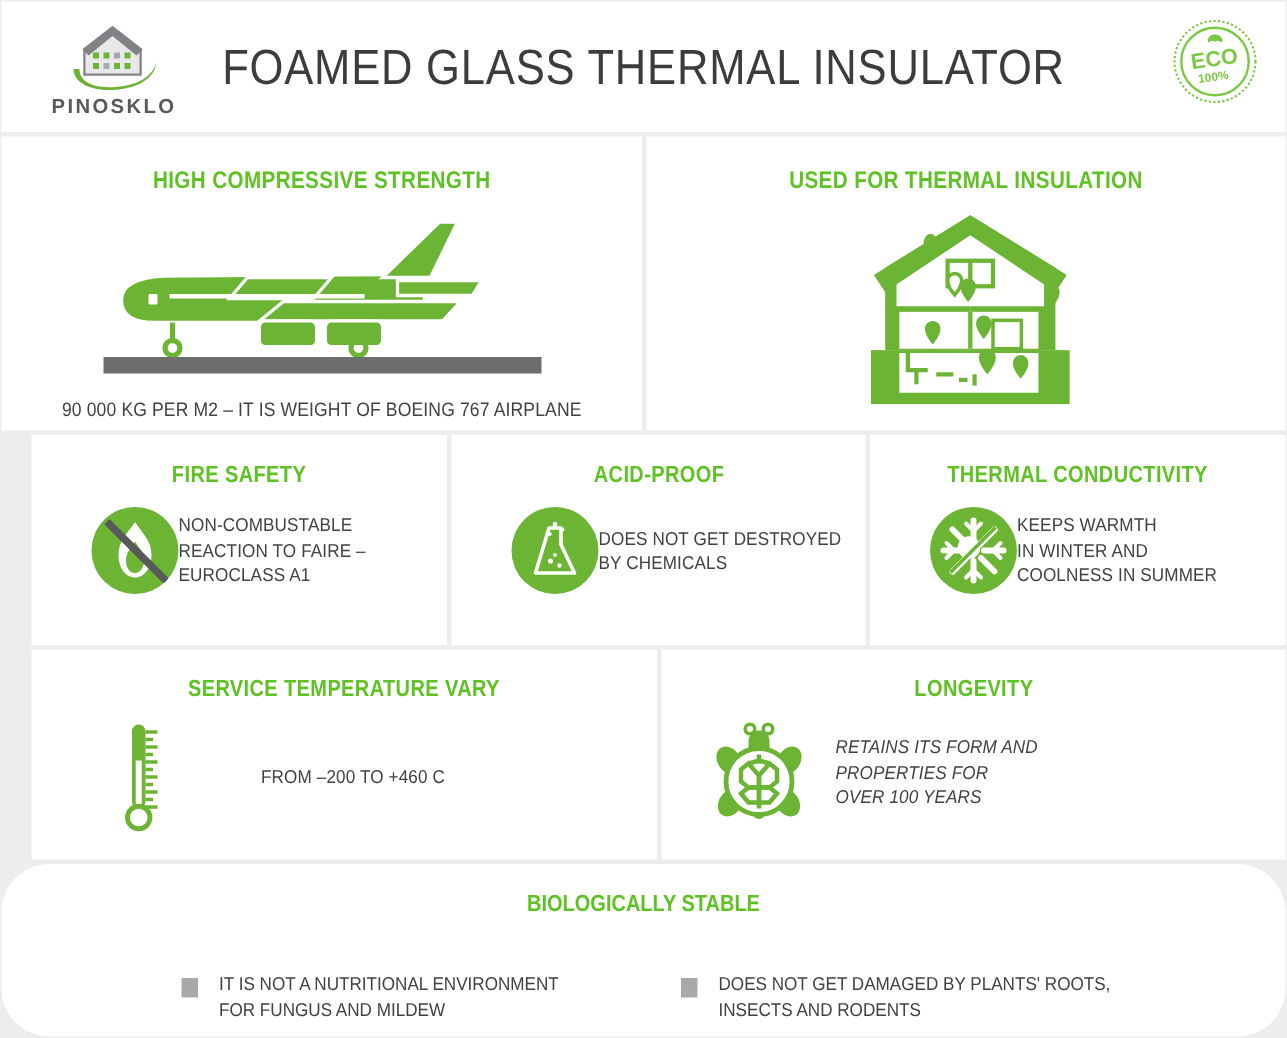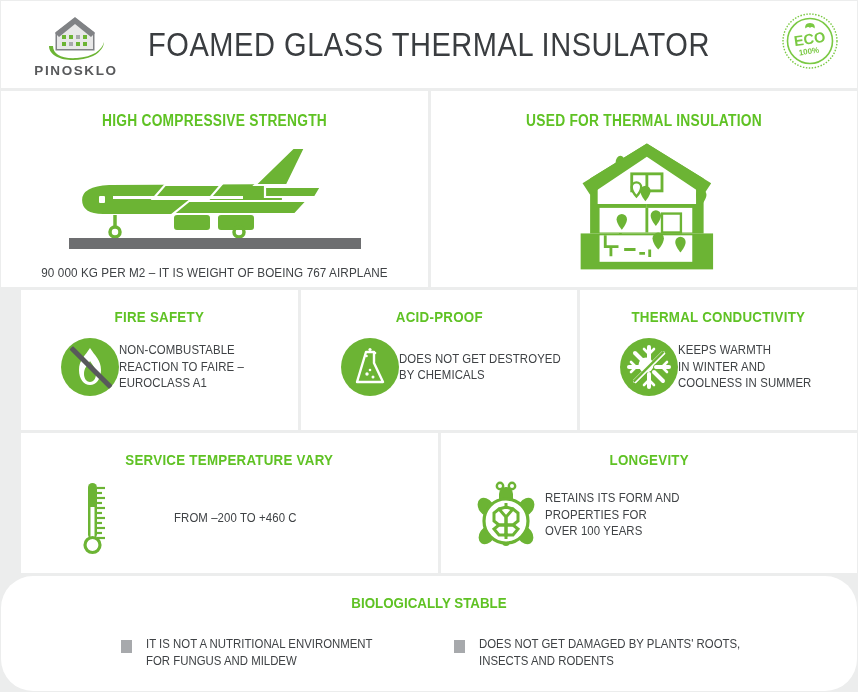--- a/index.html
+++ b/index.html
@@ -127,33 +127,33 @@
     font-size: 12.4px;
     line-height: 16.5px;
     letter-spacing: 0.1px;
     font-family: "Liberation Sans Narrow", "Liberation Sans", sans-serif;
     transform: scaleX(0.92);
     transform-origin: left center;
     white-space: pre-line;
   }
   .temp-body { padding-left: 45px; gap: 50px; align-items: center; }
   .temp-body .feature-text { white-space: nowrap; }
-  .longevity-body { padding-left: 34px; gap: 8px; }
+  .longevity-body { padding-left: 34px; gap: 20px; font-style: italic; }
 
   
   .bottom-inner { padding-top: 18px; }
   .bottom-title {
     text-align: center; color: #5fc224;
     font-size: 15.5px;
     font-family: "Liberation Sans Narrow", "Liberation Sans", sans-serif;
     transform: scaleX(0.86);
     font-weight: 700;
   }
   .bullets {
-    margin-top: 24px;
+    margin-top: 36px;
     display: flex; justify-content: center; gap: 62px;
     padding-left: 26px;
   }
   .bullet { display: flex; gap: 14px; align-items: flex-start; }
   .bullet-square {
     width: 11px; height: 13px; background: #a7a9ac;
     flex: 0 0 11px; margin-top: 4px;
   }
   .bullet-text {
     color: #3f4245; font-size: 12.4px; line-height: 16.5px;

